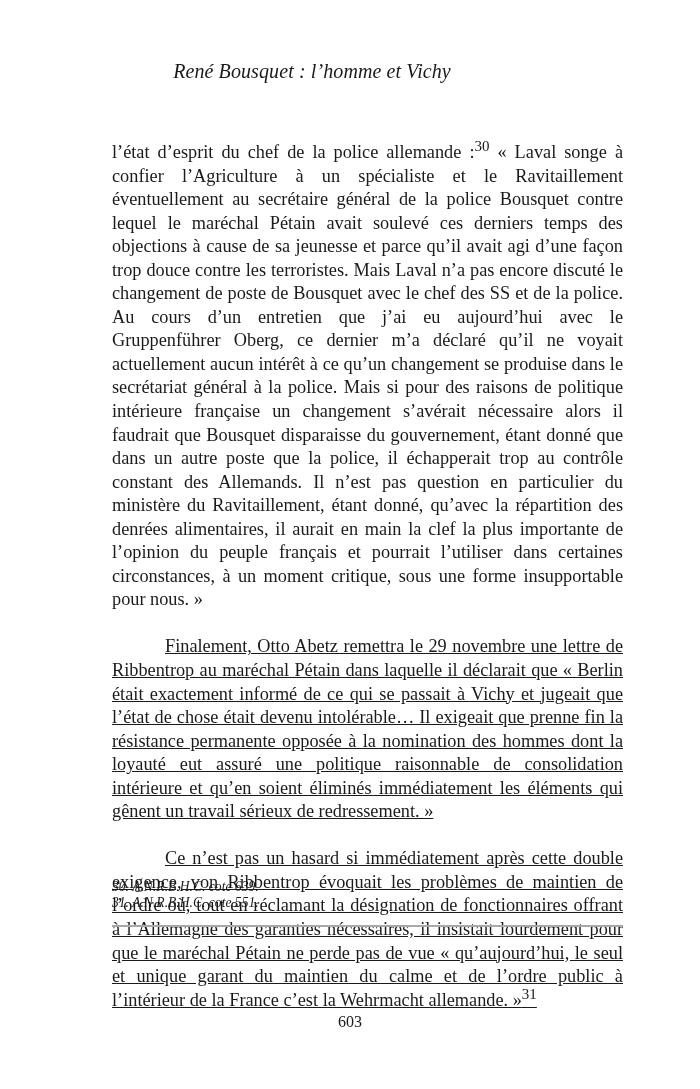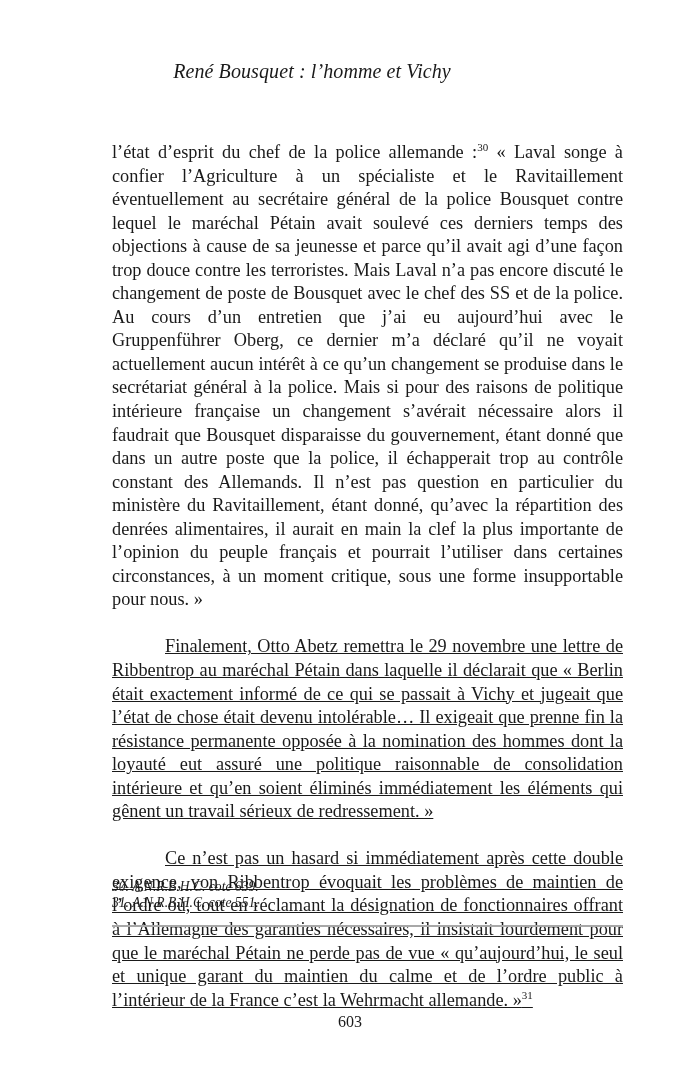--- a/index.html
+++ b/index.html
@@ -39,21 +39,21 @@
       text-align-last: left;
     }
     .para + .para {
       margin-top: 23.5px;
     }
     .para.indent {
       text-indent: 53px;
       text-decoration: underline;
     }
     sup {
-      font-size: 11px;
+      font-size: 15px;
       line-height: 0;
       vertical-align: 7px;
     }
     .fn-rule {
       position: absolute;
       left: 112px;
       top: 925px;
       width: 511px;
       height: 0;
       border-top: 2px solid #a8a8a8;

